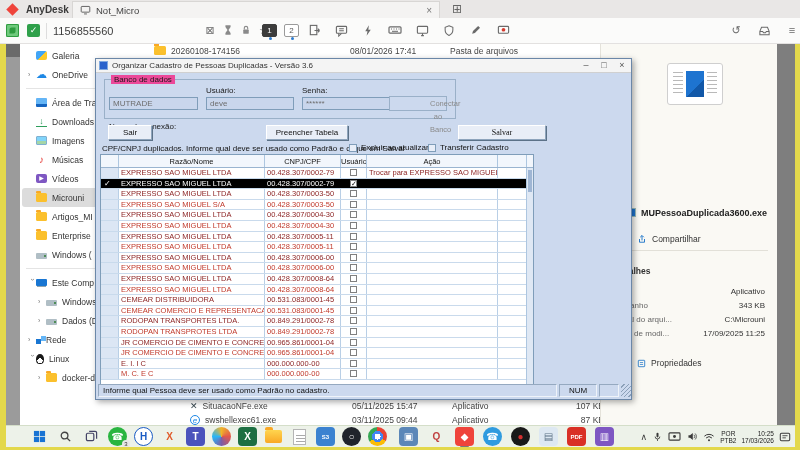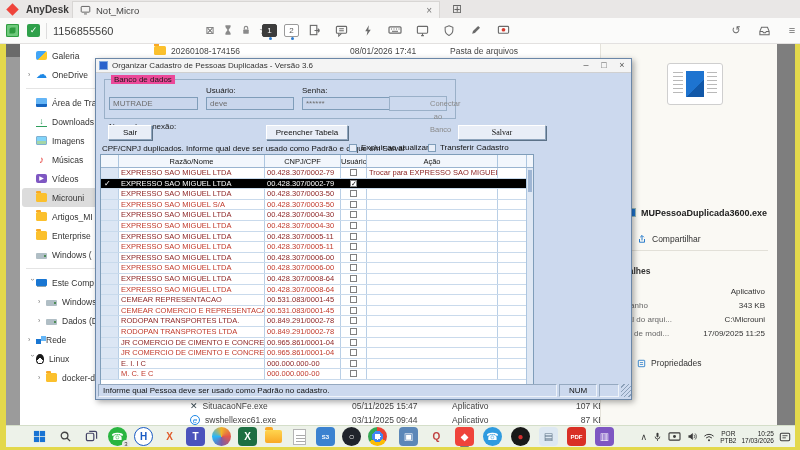--- a/index.html
+++ b/index.html
@@ -567,21 +567,21 @@
             <div class="g-row t1">
               <div class="c0"></div>
               <div class="c1">EXPRESSO SAO MIGUEL LTDA</div>
               <div class="c2">00.428.307/0008-64</div>
               <div class="c3"><span class="g-cb"></span></div>
               <div class="c4"></div>
               <div class="c5"></div>
             </div>
             <div class="g-row t0">
               <div class="c0"></div>
-              <div class="c1">CEMEAR REPRESENTACAO</div>
+              <div class="c1">CEMEAR DISTRIBUIDORA</div>
               <div class="c2">00.531.083/0001-45</div>
               <div class="c3"><span class="g-cb"></span></div>
               <div class="c4"></div>
               <div class="c5"></div>
             </div>
             <div class="g-row t1">
               <div class="c0"></div>
               <div class="c1">CEMEAR COMERCIO E REPRESENTACAO LTDA</div>
               <div class="c2">00.531.083/0001-45</div>
               <div class="c3"><span class="g-cb"></span></div>

